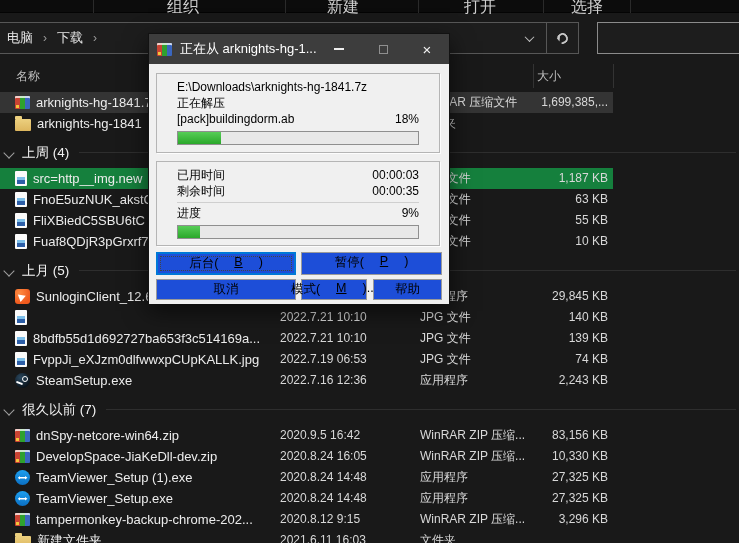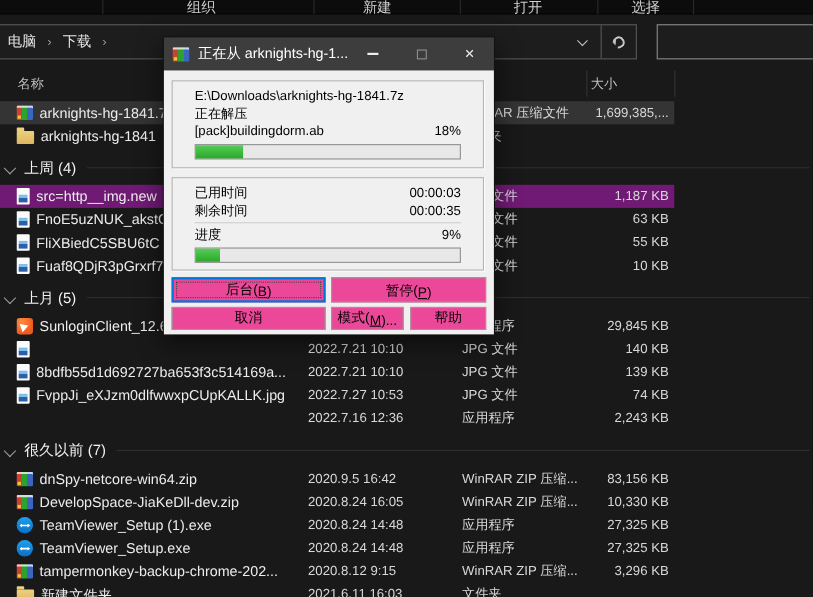--- a/index.html
+++ b/index.html
@@ -2,21 +2,21 @@
 <html><head>
 <meta charset="utf-8">
 <style>
   html,body{margin:0;padding:0;background:#000;}
   *{box-sizing:border-box;}
   #screen{position:relative;width:739px;height:543px;background:#191919;overflow:hidden;
           font-family:"Liberation Sans","DejaVu Sans",sans-serif;color:#e8e8e8;}
 
   
   .ribbon{position:absolute;left:0;top:0;width:739px;height:13px;background:#0c0c0c;border-bottom:1px solid #040404;}
-  .ribbon .rlabel{position:absolute;top:0;transform:translateX(-50%);font-size:13px;line-height:13px;color:#cfcfcf;white-space:nowrap;}
+  .ribbon .rlabel{position:absolute;top:0;transform:translateX(-50%);font-size:16px;line-height:13px;color:#cfcfcf;white-space:nowrap;}
   .ribbon .rsep{position:absolute;top:0;width:1px;height:13px;background:#2a2a2a;}
 
   
   .navbar{position:absolute;left:0;top:14px;width:739px;height:48px;background:#191919;}
   .addrbox{position:absolute;left:-6px;top:8px;width:585px;height:32px;background:#1d1d1d;border:1px solid #575757;display:flex;align-items:center;}
   .crumbs{display:flex;align-items:center;gap:10px;padding-left:12px;font-size:13px;color:#e6e6e6;flex:1;white-space:nowrap;overflow:hidden;}
   .crumb{cursor:default;}
   .csep{color:#9a9a9a;font-size:12px;}
   .addr-chev{width:34px;height:100%;display:flex;align-items:center;justify-content:center;}
   .chev-g{width:7px;height:7px;border-left:1px solid #c2c2c2;border-bottom:1px solid #c2c2c2;transform:rotate(-45deg) translate(1px,-1px);}
@@ -30,21 +30,21 @@
   .colheaders{position:absolute;left:0;top:62px;width:739px;height:28px;font-size:12px;color:#bfbfbf;text-align:right;}
   .ch-name{position:absolute;left:16px;top:6px;cursor:default;}
   .ch-size{position:absolute;left:537px;top:6px;cursor:default;}
   .ch-v1{position:absolute;left:533px;top:2px;width:1px;height:24px;background:#333;}
   .ch-v2{position:absolute;left:613px;top:2px;width:1px;height:24px;background:#333;}
 
   
   .list{position:absolute;left:0;top:92px;width:739px;height:451px;}
   .frow{position:relative;height:21px;width:613px;}
   .frow.dim{background:#343434;}
-  .frow.sel{background:#701a75;}
+  .frow.sel{background:#15803d;}
   .c-name{position:absolute;left:15px;top:0;height:21px;width:255px;display:flex;align-items:center;gap:6px;overflow:hidden;white-space:nowrap;font-size:13px;color:#ececec;}
   .c-date{position:absolute;left:280px;top:0;height:21px;line-height:21px;width:128px;font-size:12px;color:#d8d8d8;white-space:nowrap;}
   .c-type{position:absolute;left:420px;top:0;height:21px;line-height:21px;width:112px;font-size:12px;color:#d8d8d8;white-space:nowrap;overflow:hidden;}
   .c-size{position:absolute;left:533px;top:0;height:21px;line-height:21px;width:75px;font-size:12px;color:#d8d8d8;text-align:right;white-space:nowrap;overflow:hidden;text-overflow:ellipsis;}
   .grow{position:relative;height:21px;width:739px;margin:8px 0 5px;display:flex;align-items:center;}
   .chev{width:8px;height:8px;border-left:1px solid #9f9f9f;border-bottom:1px solid #9f9f9f;transform:rotate(-45deg);margin-left:5px;flex:none;}
   .glabel{margin-left:9px;font-size:13.5px;color:#f2f2f2;white-space:nowrap;}
   .gline{flex:1;margin-left:10px;margin-right:3px;border-top:1px solid #2e2e2e;height:0;}
 
   
@@ -79,21 +79,21 @@
   .dclose-x{font-size:15px;line-height:15px;color:#f2f2f2;}
   .dbody{position:relative;height:240px;background:#f0f0f0;color:#000;font-size:12px;}
   .panel{position:absolute;left:7px;width:284px;background:#f0f0f0;border:1px solid #b5b5b5;box-shadow:1px 1px 0 #fdfdfd;padding:5px 20px;}
   .panel1{top:9px;height:80px;}
   .panel2{top:97px;height:85px;}
   .pline{height:16px;line-height:16px;white-space:nowrap;overflow:hidden;}
   .prow{display:flex;justify-content:space-between;height:16px;line-height:16px;}
   .psep{border-top:1px solid #cfcfcf;margin:3px 0 2px;}
   .pbar{margin-top:4px;height:14px;border:1px solid #8f8f8f;background:#e8e8e8;position:relative;}
   .pfill{height:100%;background:linear-gradient(180deg,#57cd57,#2aa82a);}
-  .dbtn{position:absolute;display:flex;align-items:flex-end;justify-content:center;background:#ec4899;border:1px solid #9a9a9a;font-size:12.5px;color:#000;cursor:default;white-space:nowrap;}
+  .dbtn{position:absolute;display:flex;align-items:flex-start;justify-content:center;background:#1d4ed8;border:1px solid #9a9a9a;font-size:12.5px;color:#000;cursor:default;white-space:nowrap;gap:16px;}
   .dbtn u{text-decoration:underline;}
   .btn-bg{left:7px;top:188px;width:140px;height:23px;border:2px solid #0078d7;outline:1px dotted #444;outline-offset:-5px;}
   .btn-pause{left:152px;top:188px;width:141px;height:23px;}
   .btn-cancel{left:7px;top:215px;width:140px;height:21px;}
   .btn-mode{left:152px;top:215px;width:66px;height:21px;}
   .btn-help{left:224px;top:215px;width:69px;height:21px;}
 </style>
 </head>
 <body>
 
@@ -239,26 +239,30 @@
       <span class="c-date">2022.7.21 10:10</span>
       <span class="c-type">JPG 文件</span>
       <span class="c-size">139 KB</span>
     </div>
 
     <div class="frow">
       <span class="c-name">
           <i class="fic ic-jpg"></i>
           <span>FvppJi_eXJzm0dlfwwxpCUpKALLK.jpg</span>
         </span>
-      <span class="c-date">2022.7.27 10:53</span>
+      <span class="c-date">2022.7.19 06:53</span>
       <span class="c-type">JPG 文件</span>
       <span class="c-size">74 KB</span>
     </div>
 
     <div class="frow">
+      <span class="c-name">
+          <i class="fic ic-steam"></i>
+          <span>SteamSetup.exe</span>
+        </span>
       <span class="c-date">2022.7.16 12:36</span>
       <span class="c-type">应用程序</span>
       <span class="c-size">2,243 KB</span>
     </div>
 
     <div class="grow">
       <i class="chev"></i>
       <span class="glabel">很久以前 (7)</span>
       <i class="gline"></i>
     </div>

